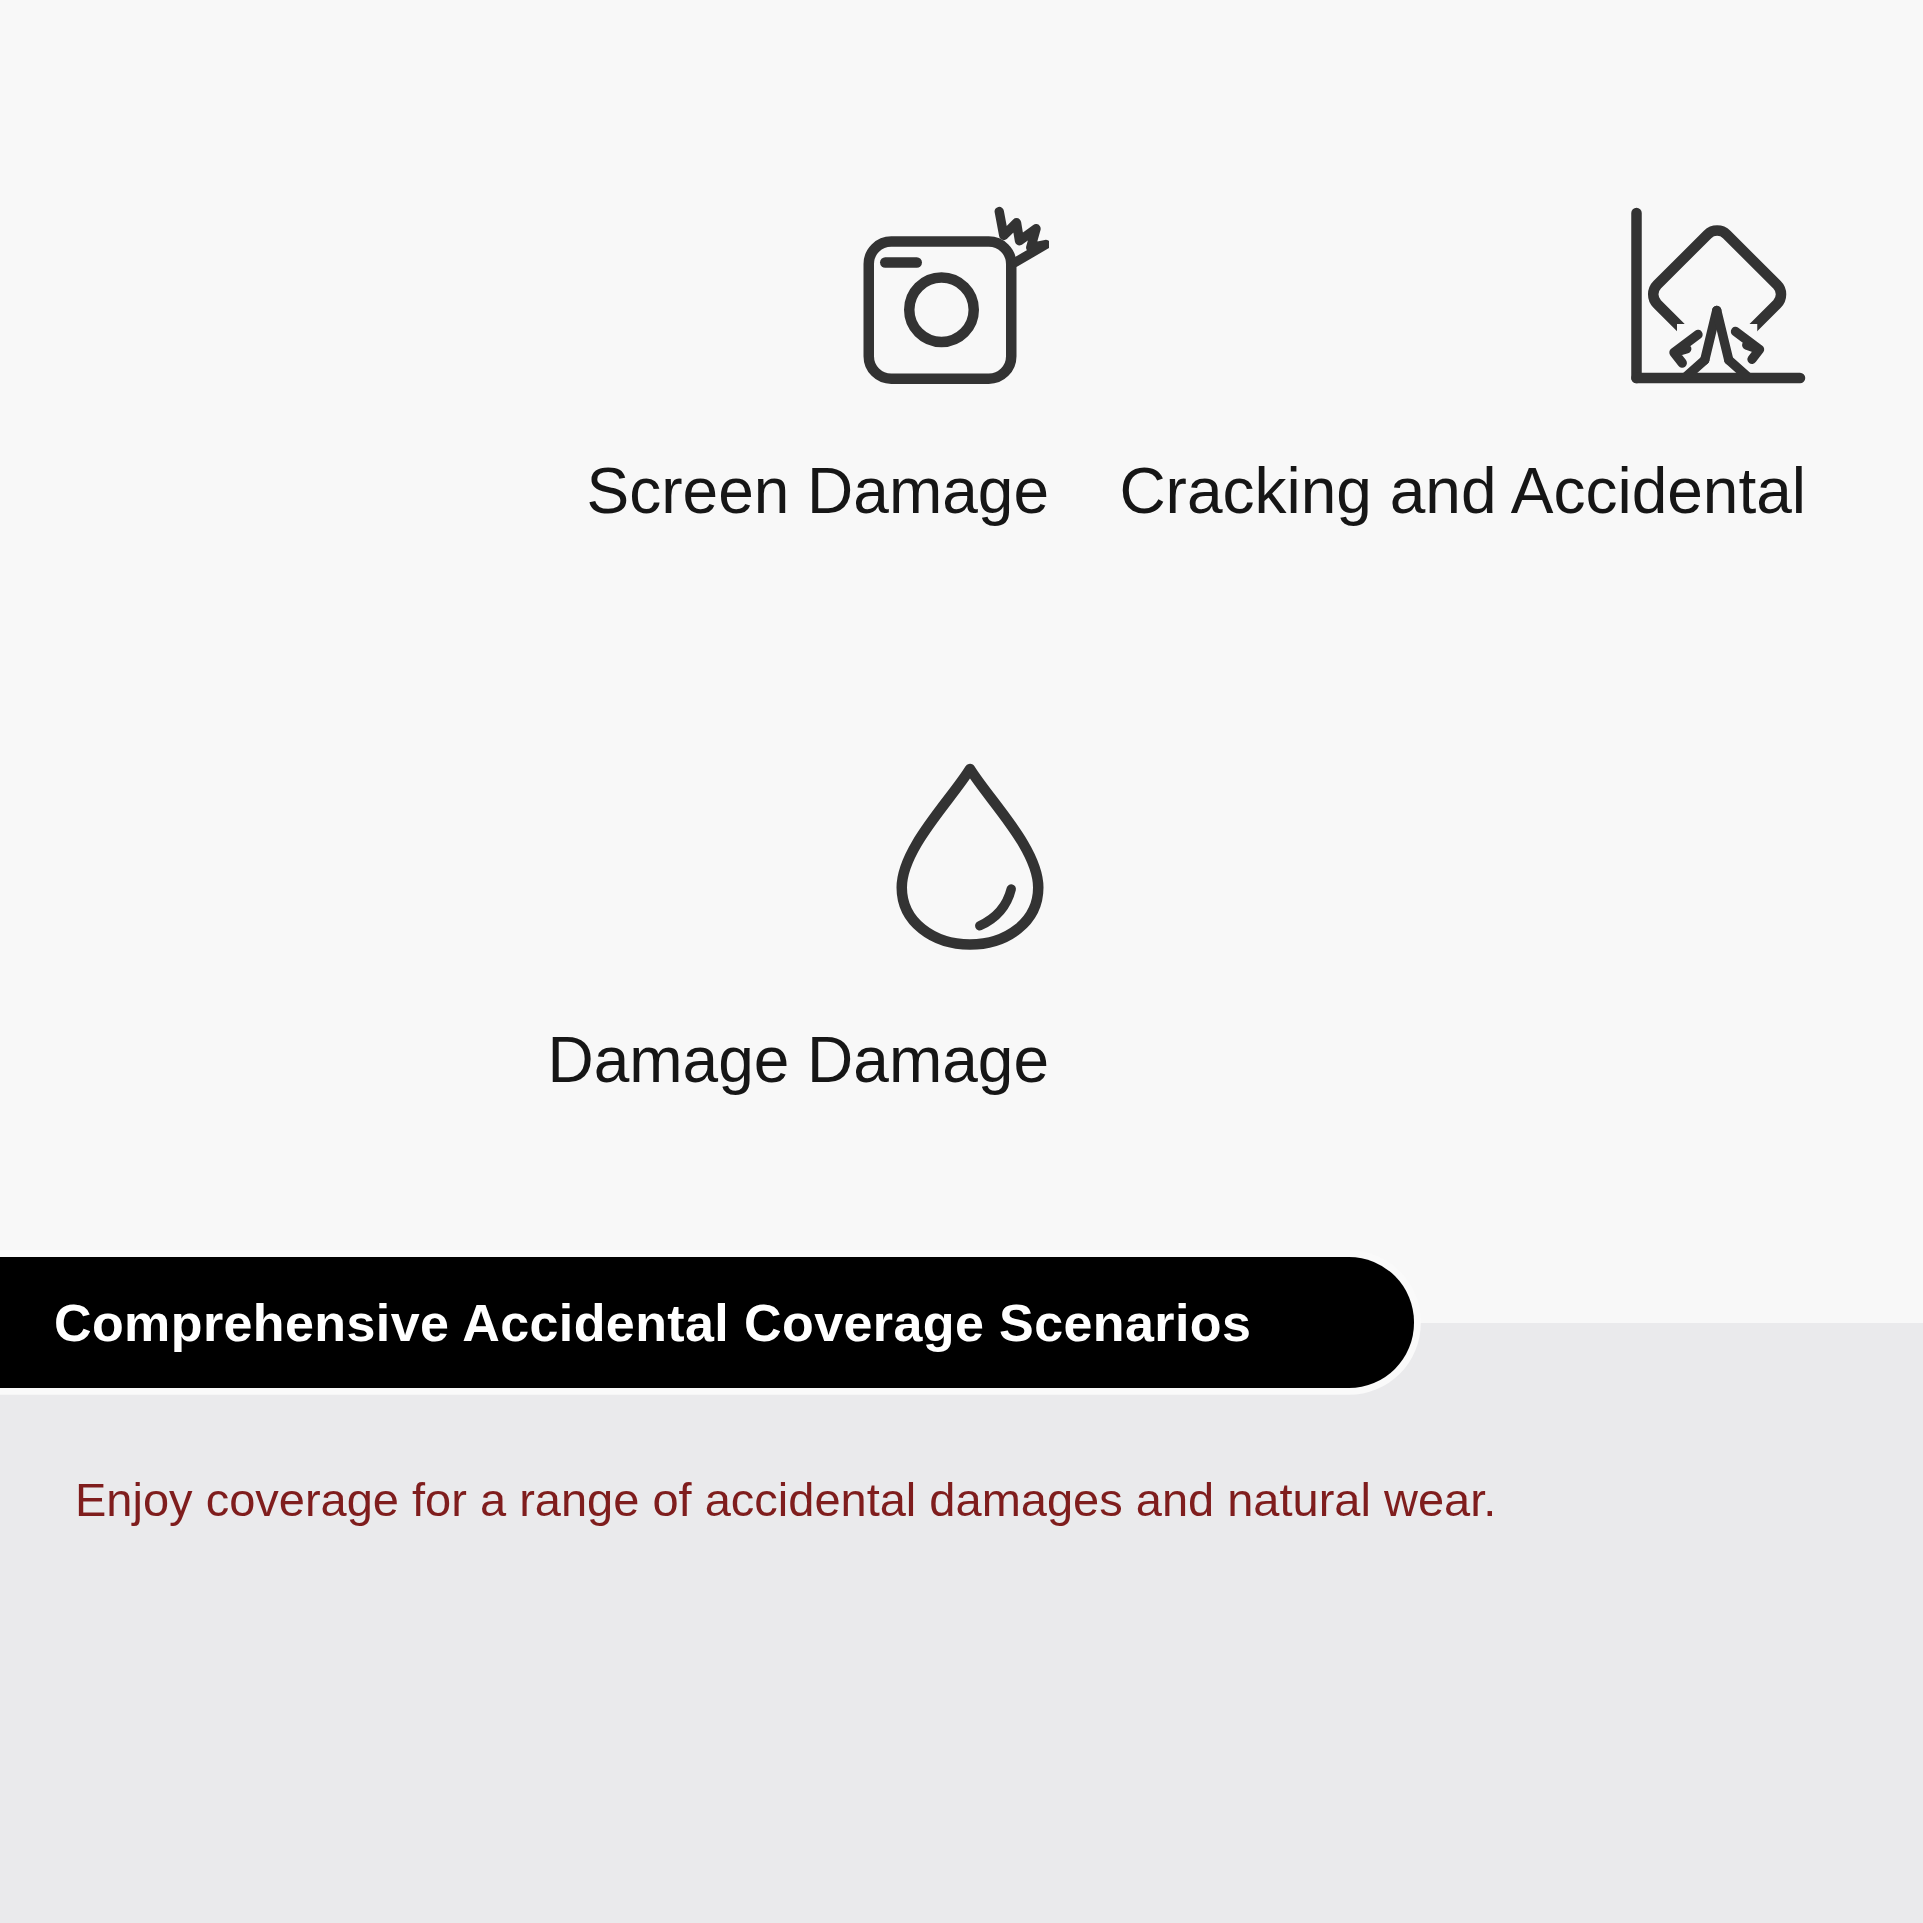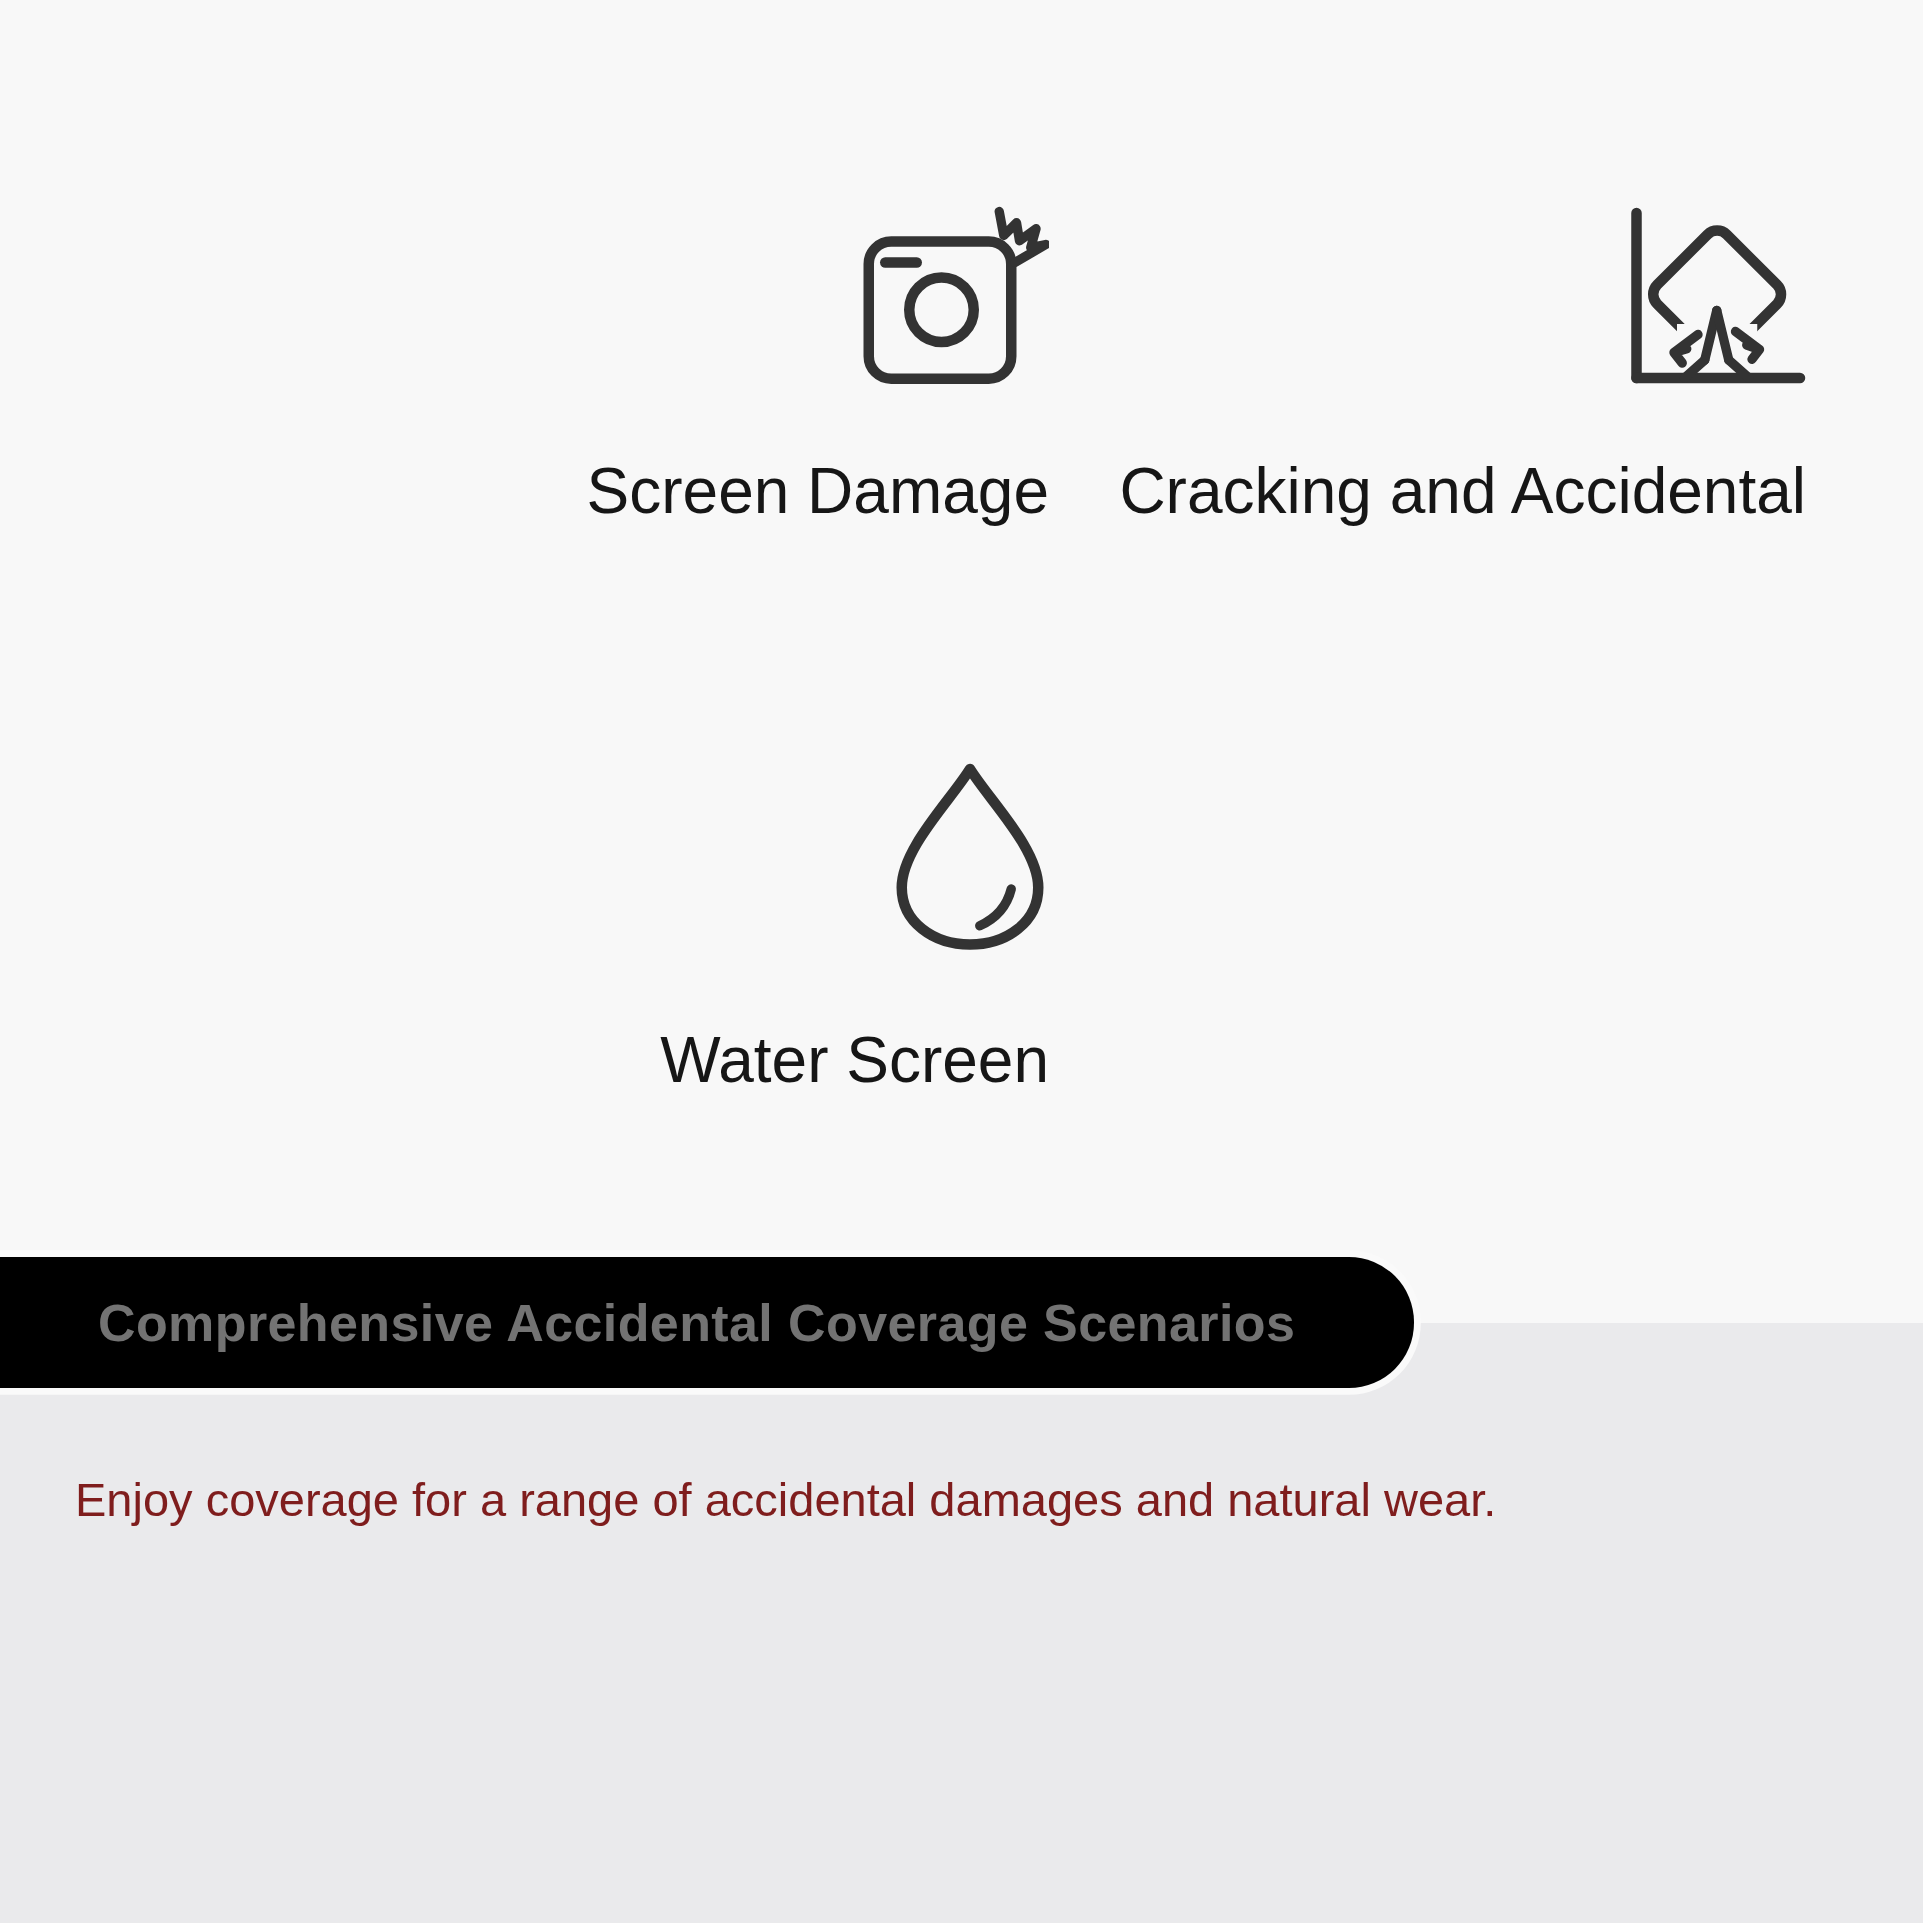--- a/index.html
+++ b/index.html
@@ -67,24 +67,24 @@
     width: 1414px;
     height: 131px;
     background: #000000;
     border-radius: 0 65px 65px 0;
     box-shadow: 0 0 0 6.8px #fafafa;
     display: flex;
     align-items: center;
     z-index: 2;
   }
   .banner-title {
-    padding-left: 98px;
+    padding-left: 54px;
     font-size: 52px;
     font-weight: 700;
-    color: #737373;
+    color: #ffffff;
     white-space: nowrap;
     letter-spacing: 0.4px;
   }
   .description {
     position: absolute;
     top: 1464px;
     left: 75px;
     right: 60px;
     font-size: 47px;
     line-height: 71px;
@@ -133,21 +133,21 @@
       <div class="scenario-label">Cracking and Accidental</div>
     </div>
 
     <div class="scenario">
       <div class="icon-wrap centered">
         <svg class="icon" width="158" height="192" viewBox="0 0 210 256" aria-hidden="true">
           <path class="st" d="M105 12 C131 54 196 118 196 170 C196 216 154 246 105 246 C56 246 14 216 14 170 C14 118 79 54 105 12 Z"></path>
           <path class="st st-thin" d="M160 172 C154 196 138 212 118 221"></path>
         </svg>
       </div>
-      <div class="scenario-label">Water Screen</div>
+      <div class="scenario-label">Damage Damage</div>
     </div>
 
 
   </div>
 
   <div class="banner">
     <div class="banner-title">Comprehensive Accidental Coverage Scenarios</div>
   </div>
 
   <div class="description">

